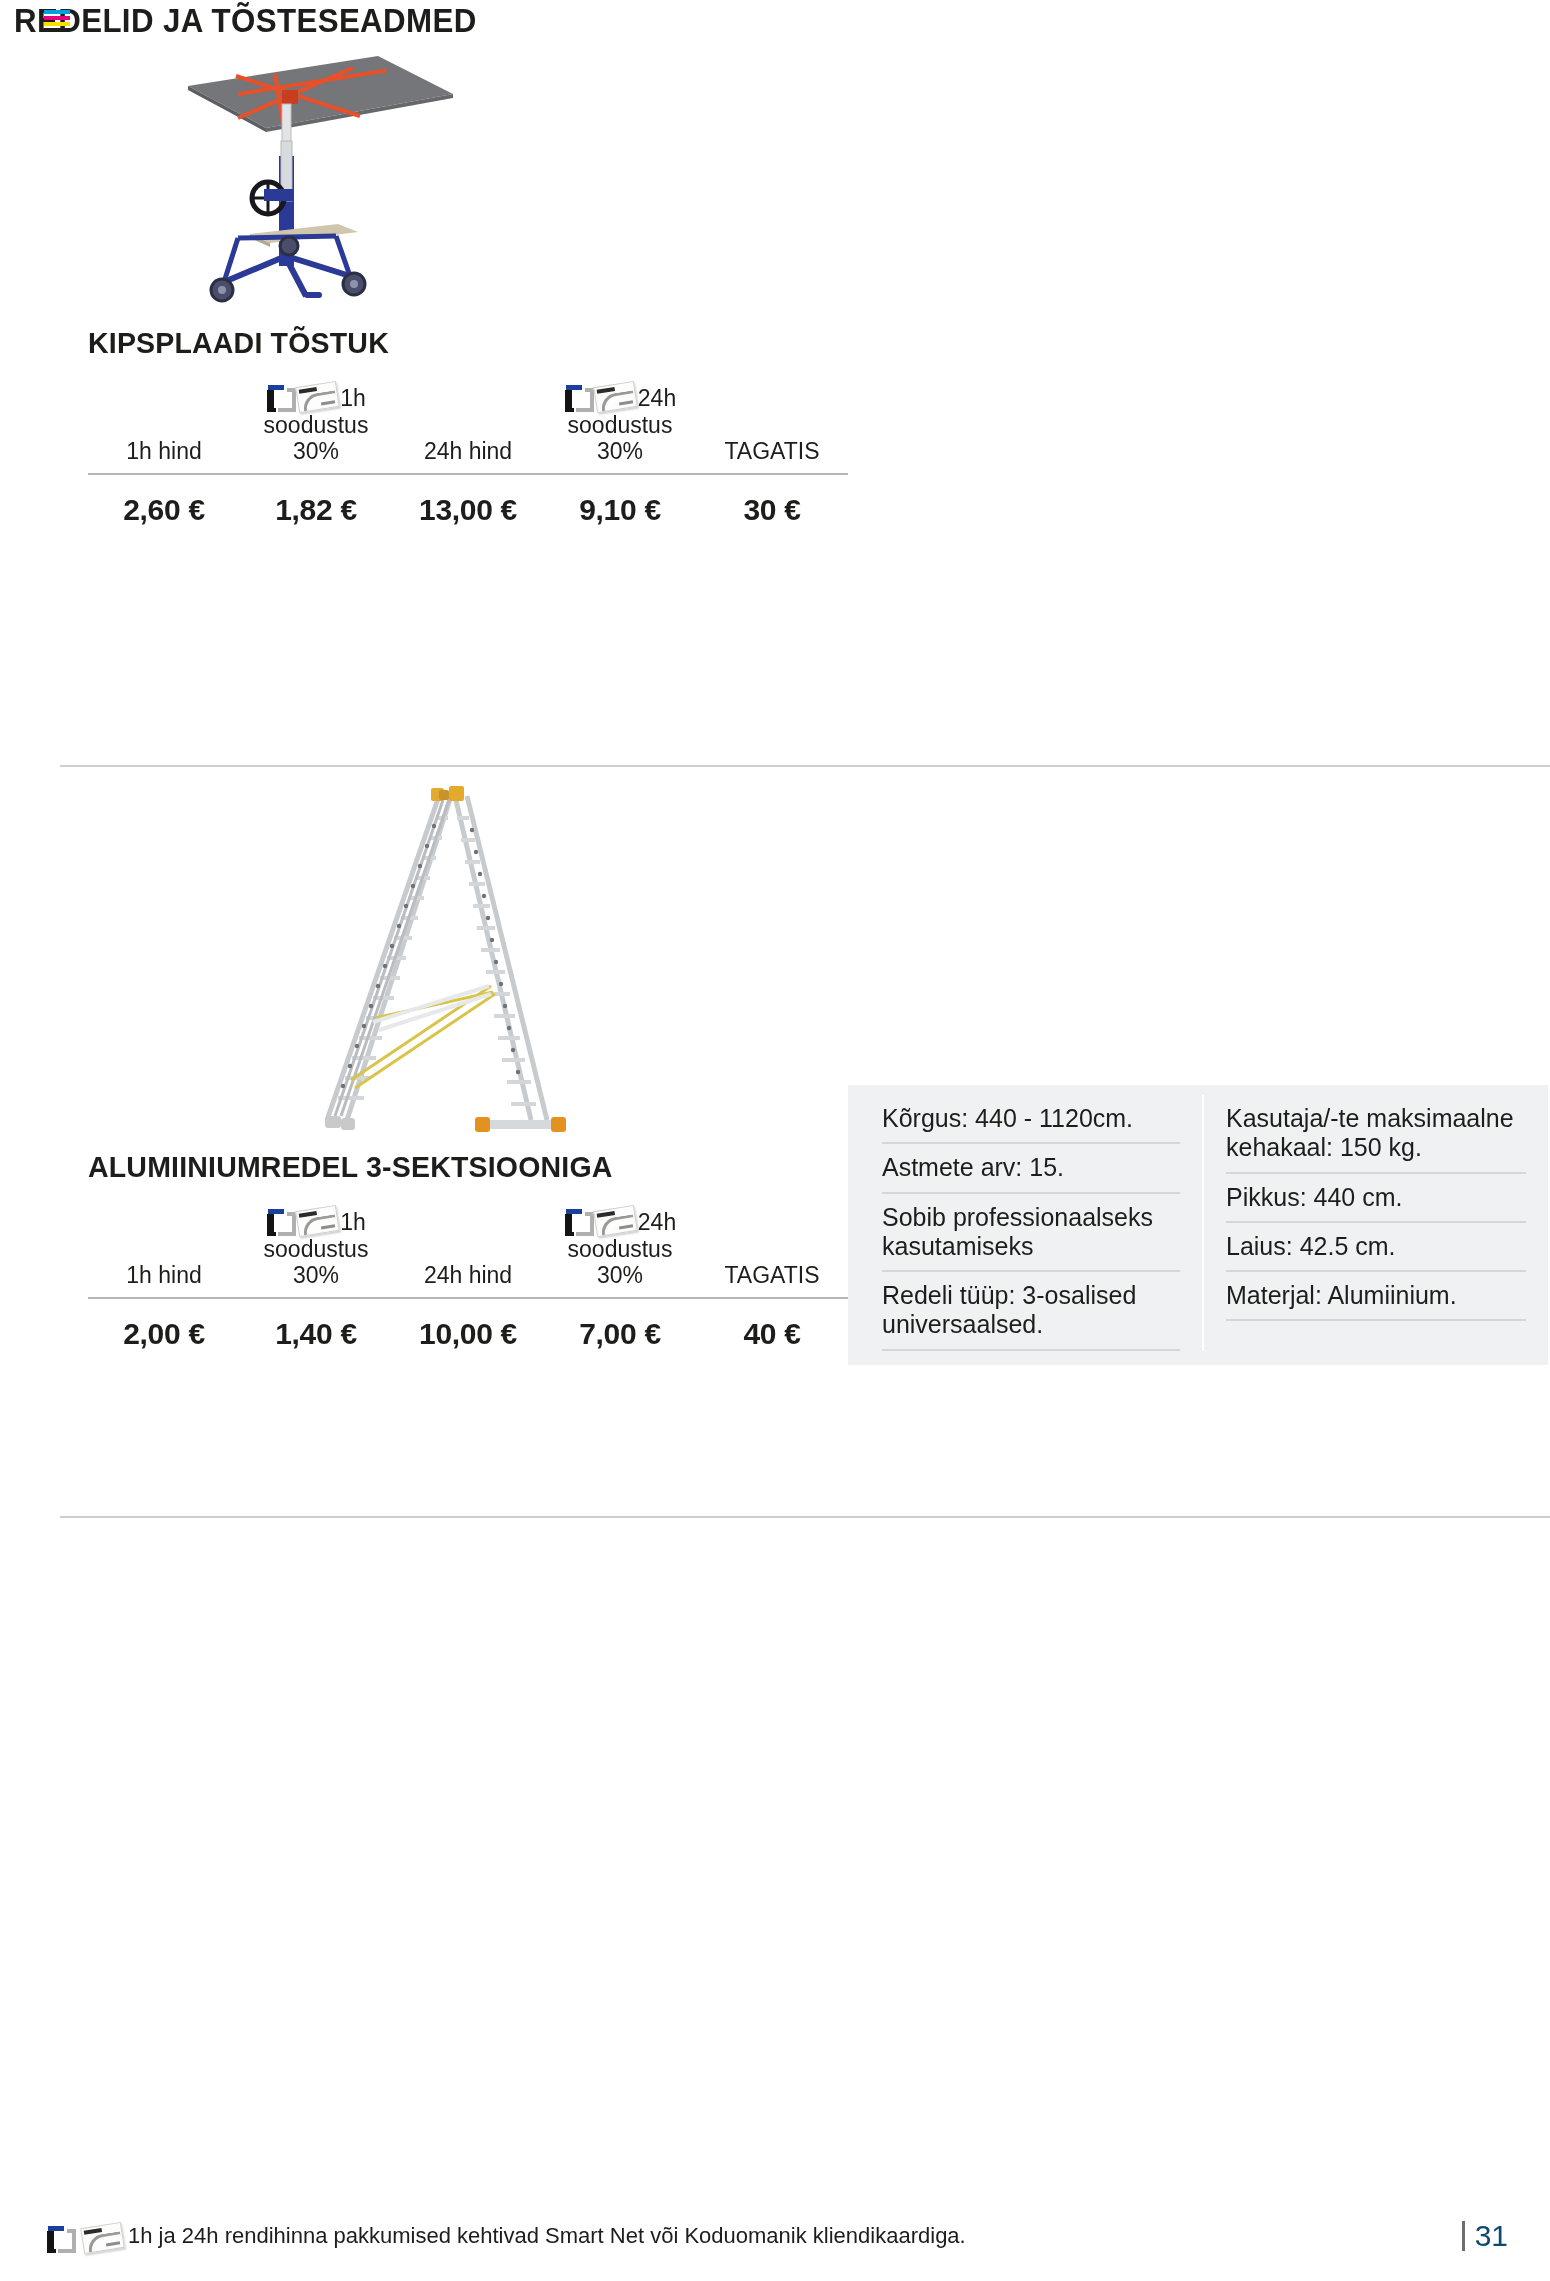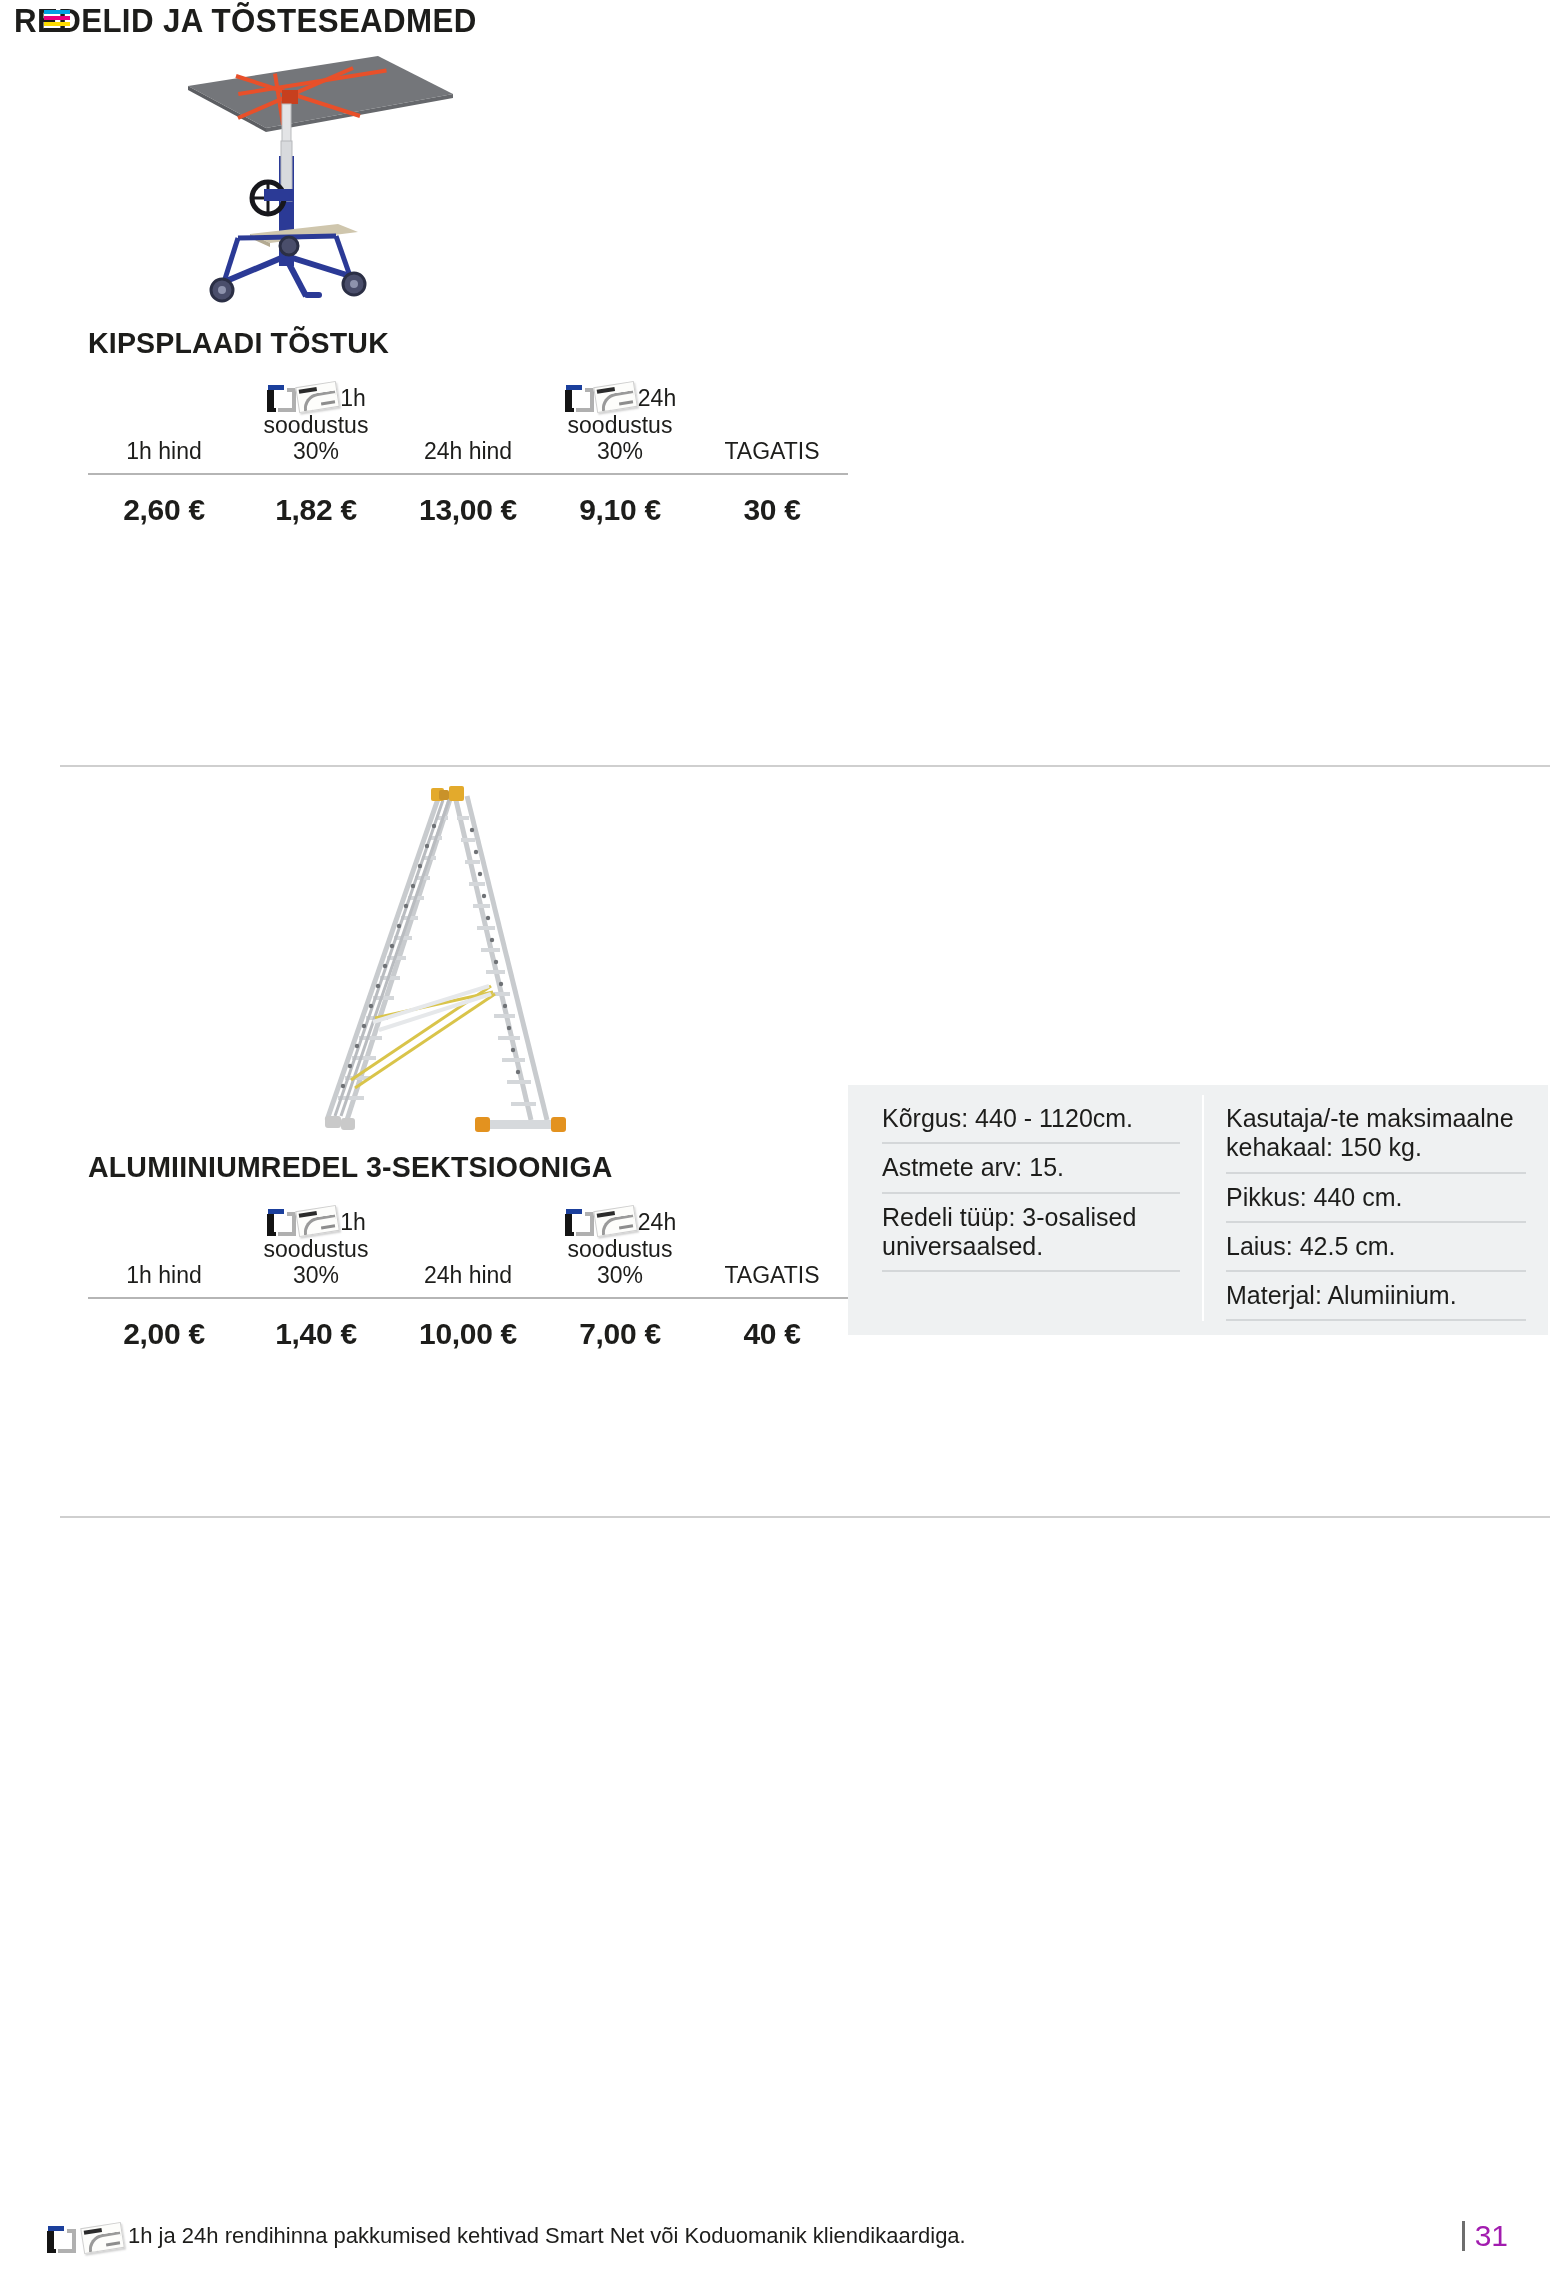--- a/index.html
+++ b/index.html
@@ -254,21 +254,21 @@
     display: flex;
     align-items: center;
     gap: 10px;
   }
   .footer-page .bar {
     width: 3px; height: 30px; background: #6e6e6e; display: inline-block;
   }
   .footer-page .num {
     font-family: "Liberation Sans Narrow", "Liberation Sans", sans-serif;
     font-size: 30px;
-    color: #a21caf;
+    color: #0c4a6e;
   }
 
   
   .lift { position: absolute; left: 0; top: 0; width: 420px; height: 270px; }
   
   .ladder { position: absolute; left: 0; top: 0; width: 380px; height: 360px; }
 </style>
 </head>
 <body>
 
@@ -574,20 +574,21 @@
         <td>40 €</td>
       </tr>
     </tbody>
   </table>
 </div>
 
 <div class="specs">
   <div class="specs-col left">
     <div class="spec-item">Kõrgus: 440 - 1120cm.</div>
     <div class="spec-item">Astmete arv: 15.</div>
+    <div class="spec-item">Sobib professionaalseks kasutamiseks</div>
     <div class="spec-item">Redeli tüüp: 3-osalised universaalsed.</div>
   </div>
   <div class="specs-col right">
     <div class="spec-item">Kasutaja/-te maksimaalne kehakaal: 150 kg.</div>
     <div class="spec-item">Pikkus: 440 cm.</div>
     <div class="spec-item">Laius: 42.5 cm.</div>
     <div class="spec-item">Materjal: Alumiinium.</div>
   </div>
 </div>
 

